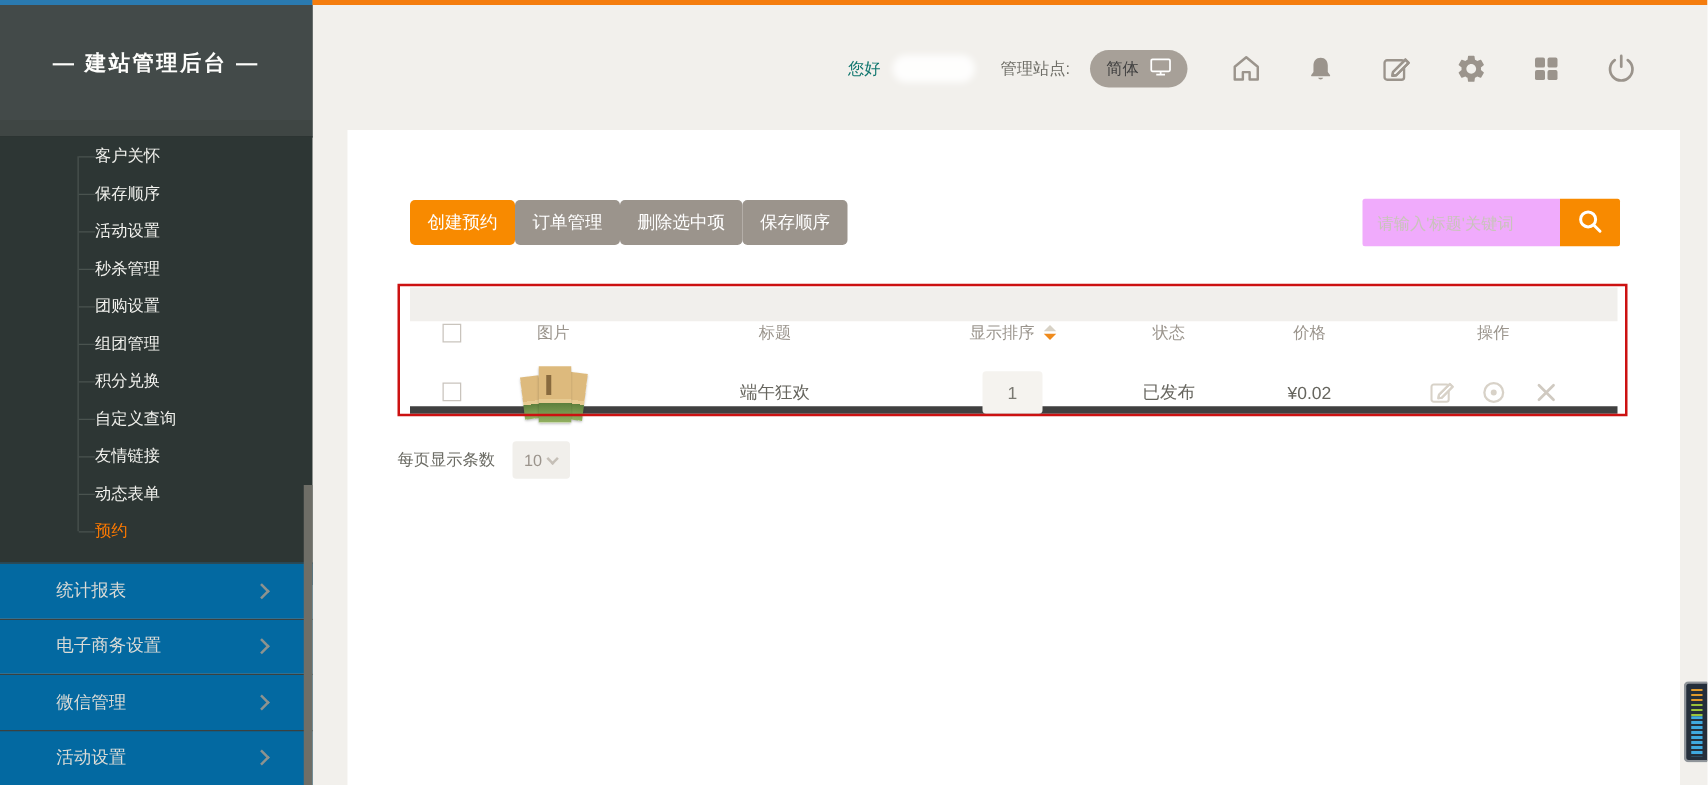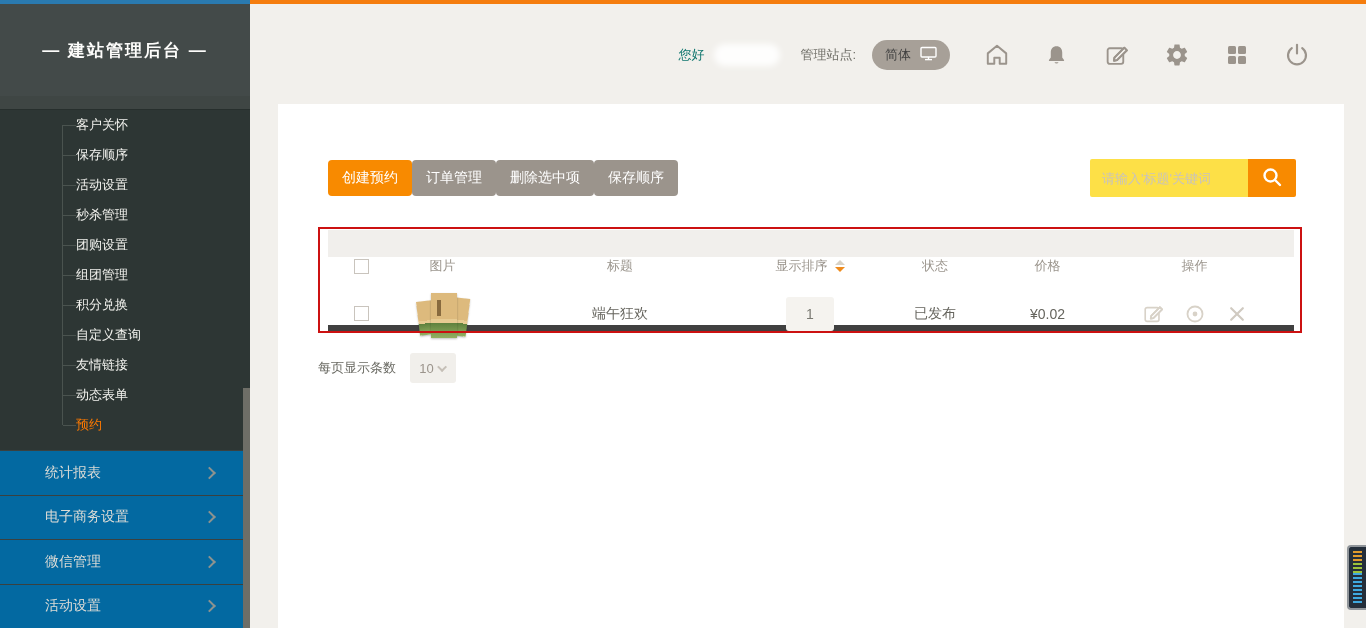--- a/index.html
+++ b/index.html
@@ -49,21 +49,21 @@
   
   .panel { position:absolute; left:278px; top:104px; width:1066px; height:524px; background:#ffffff; }
 
   .toolbar { position:absolute; left:50px; top:56px; display:flex; }
   .btn { height:36px; padding:0 14px; border:none; border-radius:4px;
          color:#fff; font-size:14px; font-family:inherit; cursor:pointer; white-space:nowrap; }
   .btn.primary { background:#f88a00; }
   .btn.gray { background:#9b948c; }
 
   .searchbar { position:absolute; top:55px; right:48px; display:flex; height:38px; }
-  .searchbar input { width:158px; height:38px; border:none; outline:none; background:#fde047;
+  .searchbar input { width:158px; height:38px; border:none; outline:none; background:#f0abfc;
                      padding:0 12px; font-size:13px; color:#6b6b64; font-family:inherit;
                      border-radius:2px 0 0 2px; }
   .searchbar input::placeholder { color:#c9c3bb; }
   .search-btn { width:48px; height:38px; border:none; background:#f88a00; cursor:pointer;
                 display:flex; align-items:center; justify-content:center; border-radius:0 2px 2px 0; }
 
   .annotation { position:absolute; left:40px; top:123px; width:984px; height:106px;
                 border:2px solid #cc1111; pointer-events:none; z-index:5; }
 
   .table { position:absolute; left:50px; top:126px; width:966px; }

